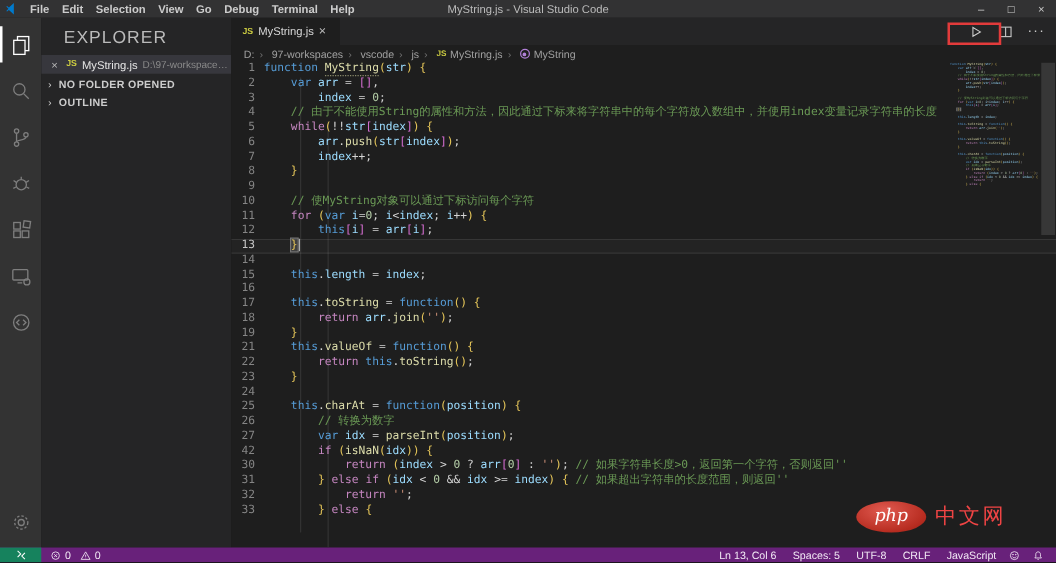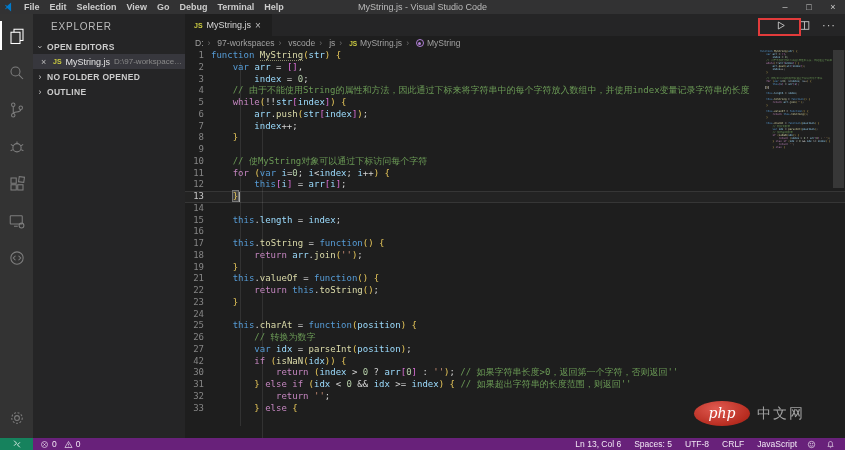--- a/index.html
+++ b/index.html
@@ -20,21 +20,21 @@
   
   .activitybar { width:33px; background:#333333; display:flex; flex-direction:column; align-items:center; padding-top:3px; flex:none; }
   .act-item { width:33px; height:37px; display:flex; align-items:center; justify-content:center; position:relative; }
   .act-item svg { width:18px; height:18px; stroke:#7E7E7E; fill:none; stroke-width:1.4; }
   .act-item.active svg { stroke:#FFFFFF; }
   .act-item.active::before { content:""; position:absolute; left:0; top:4px; bottom:4px; width:2px; background:#FFF; }
   .act-spacer { flex:1; }
 
   
   .sidebar { width:152px; background:#252526; flex:none; font-size:9px; overflow:hidden; }
-  .sidebar-title { padding:7px 0 7px 18px; font-size:10px; letter-spacing:.8px; color:#BBBBBB; }
+  .sidebar-title { padding:7px 0 7px 18px; font-size:14px; letter-spacing:.8px; color:#BBBBBB; }
   .section-row { height:15px; display:flex; align-items:center; font-weight:bold; font-size:8.5px; color:#CCCCCC; letter-spacing:.3px; cursor:default; }
   .chev { width:14px; text-align:center; font-weight:normal; color:#CCC; display:inline-block; }
   .chev.open { transform:rotate(90deg); }
   .open-editor-item { height:15px; display:flex; align-items:center; background:#37373D; padding-left:8px; gap:4px; white-space:nowrap; overflow:hidden; }
   .close-x { color:#BBB; font-size:9px; width:8px; flex:none; }
   .js-badge { color:#CBCB41; font-weight:bold; font-size:7px; flex:none; }
   .file-name { color:#E4E4E4; flex:none; }
   .file-path { color:#8A8A8A; font-size:8px; overflow:hidden; text-overflow:ellipsis; }
 
   
@@ -73,21 +73,21 @@
 
   
   .minimap { position:absolute; top:0; right:13px; width:72px; bottom:0; overflow:hidden; opacity:.95; z-index:3; }
   .mm-line { white-space:pre; height:3px; overflow:hidden; font-family:"DejaVu Sans Mono", monospace; font-size:2.6px; line-height:3px; }
   .scrollbar { position:absolute; top:0; right:0; width:13px; bottom:0; z-index:3; }
   .scroll-slider { position:absolute; top:0; left:1px; right:1px; height:138px; background:rgba(121,121,121,.28); }
 
   
   .watermark { position:absolute; right:40px; bottom:12px; display:flex; align-items:center; gap:7px; z-index:5; }
   .php-ellipse { width:56px; height:25px; border-radius:50%; background:radial-gradient(ellipse at 40% 30%, #E05A50, #B72C20 70%, #8E1F16); display:flex; align-items:center; justify-content:center; color:#FFF; font-style:italic; font-weight:normal; font-size:14px; font-family:"DejaVu Serif", serif; }
-  .wm-text { font-size:14px; color:#a3a3a3; letter-spacing:2px; }
+  .wm-text { font-size:17px; color:#ef4444; letter-spacing:2px; }
 
   
   .statusbar { position:absolute; bottom:0; left:0; right:0; height:12px; background:#68217A; display:flex; align-items:center; font-size:8.5px; color:#F2E8F5; z-index:30; }
   .remote-seg { width:33px; height:100%; background:#16825D; display:flex; align-items:center; justify-content:center; flex:none; }
   .remote-seg svg { width:10px; height:10px; stroke:#FFF; stroke-width:2; fill:none; }
   .sb-left { display:flex; align-items:center; gap:3px; padding-left:7px; }
   .sb-left svg, .sb-right svg { width:9px; height:9px; stroke:#F2E8F5; stroke-width:1.8; fill:none; }
   .sb-right { margin-left:auto; display:flex; align-items:center; gap:10px; padding-right:10px; }
   .sb-item { white-space:nowrap; }
 </style>
@@ -177,24 +177,20 @@
       <div class="act-item" style="margin-bottom:2px;">
           <svg viewBox="0 0 24 24">
             <circle cx="12" cy="12" r="3.2"></circle>
             <circle cx="12" cy="12" r="7" stroke-dasharray="2.6 2.1"></circle>
           </svg>
         </div>
     </div>
 
     <div class="sidebar">
       <div class="sidebar-title">EXPLORER</div>
-      <div class="section-row">
-        <span class="chev open">›</span>
-        <span>OPEN EDITORS</span>
-      </div>
       <div class="open-editor-item">
         <span class="close-x">×</span>
         <span class="js-badge">JS</span>
         <span class="file-name">MyString.js</span>
         <span class="file-path">D:\97-workspaces\vsco...</span>
       </div>
       <div class="section-row">
         <span class="chev">›</span>
         <span>NO FOLDER OPENED</span>
       </div>

